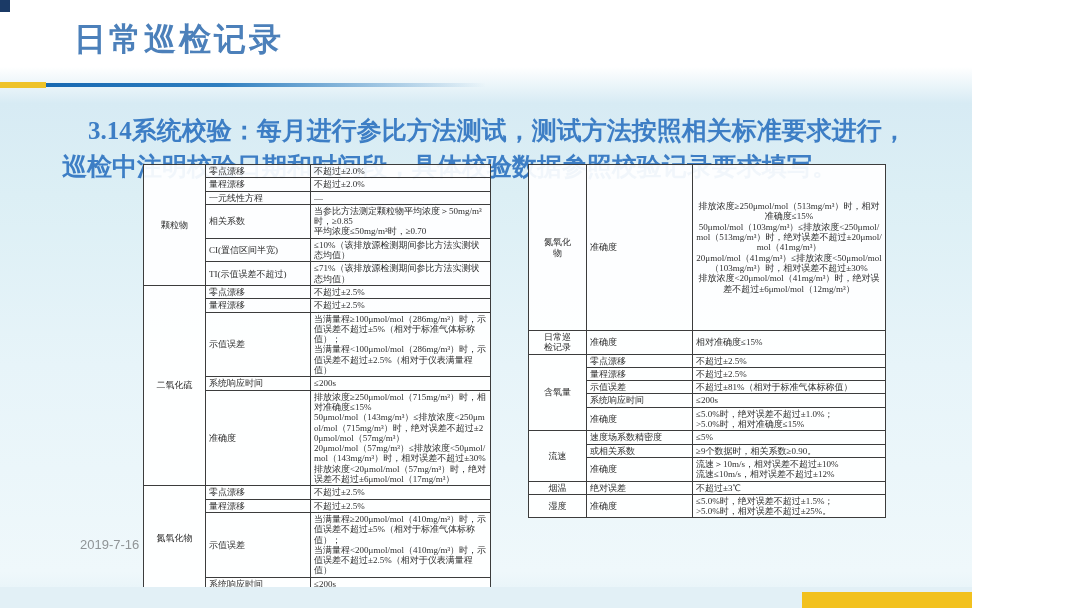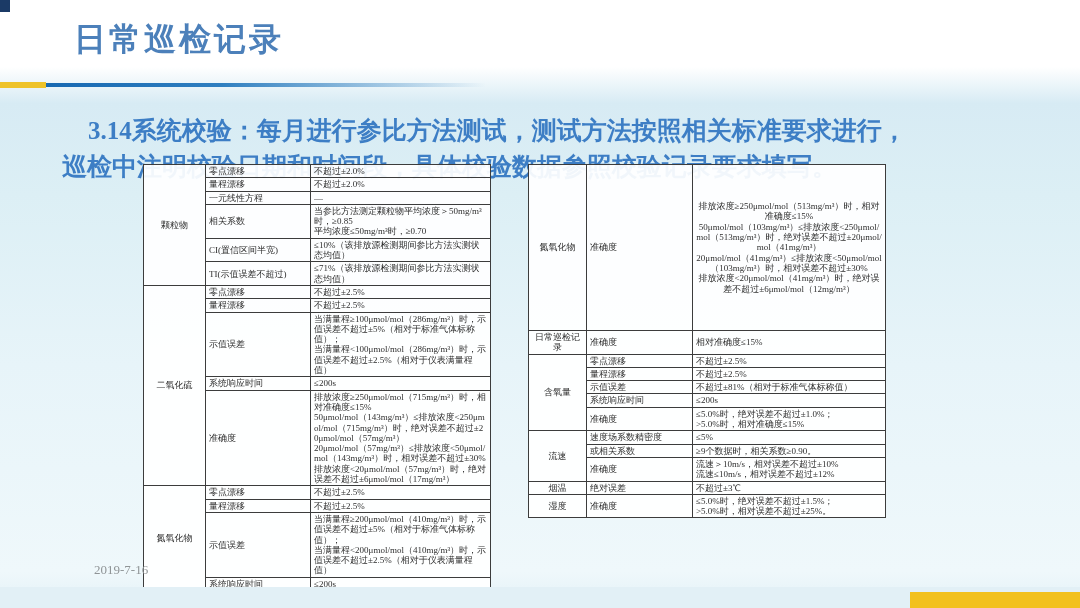--- a/index.html
+++ b/index.html
@@ -1,17 +1,17 @@
 <!DOCTYPE html>
 <html><head>
 <meta charset="utf-8">
 <style>
   html,body{margin:0;padding:0;}
   .slide{
-    position:relative;width:1080px;height:608px;overflow:hidden;
+    position:relative;width:972px;height:608px;overflow:hidden;
     font-family:"Liberation Serif",serif;
     background:linear-gradient(180deg,#ffffff 0%,#ffffff 11%,#d7ebf4 17%,#dcefF5 32%,#e7f4f9 60%,#eff8fb 94%,#e3f1f7 100%);
   }
   .corner-square{position:absolute;left:0;top:0;width:10px;height:12px;background:#1b3a66;}
   .slide-title{
     position:absolute;left:74px;top:18px;font-size:32px;font-weight:bold;
     color:#4c80ba;letter-spacing:3px;
   }
   .divider{position:absolute;left:0;top:82px;width:520px;height:6px;display:flex;}
   .divider-yellow{width:46px;height:6px;background:#eec32a;}
@@ -23,29 +23,28 @@
     text-indent:26px;
   }
   .tbl{
     position:absolute;border-collapse:collapse;table-layout:fixed;
     background:rgba(255,255,255,0.93);color:#2e2e2e;
   }
   .tbl td{
     border:1px solid #3c3c3c;font-size:9px;line-height:10.3px;
     padding:1px 3px;vertical-align:middle;word-break:break-all;
   }
-  td.pol{text-align:center;padding:1px 2px;}
+  td.pol{text-align:center;padding:1px 11px;}
   td.val{white-space:pre-wrap;}
   .tbl-left{left:143px;top:164px;width:347px;}
   .tbl-right{left:528px;top:164px;width:357px;}
   .h-nox{height:163px;text-align:center;}
   .date-label{
-    position:absolute;left:80px;top:562px;font-size:13px;color:#8f9496;
-    font-family:Liberation Serif, serif;
-    margin-left:14px;
+    position:absolute;left:80px;top:537px;font-size:13px;color:#8f9496;
+    font-family:Liberation Sans, sans-serif;
   }
   .bottom-strip{position:absolute;left:0;bottom:0;width:1080px;height:21px;background:#e2f0f6;}
   .bottom-bar-yellow{position:absolute;right:0;bottom:0;width:170px;height:16px;background:#f2c11e;}
 </style>
 </head>
 <body>
 
 <div class="slide">
 
   <div class="corner-square"></div>

